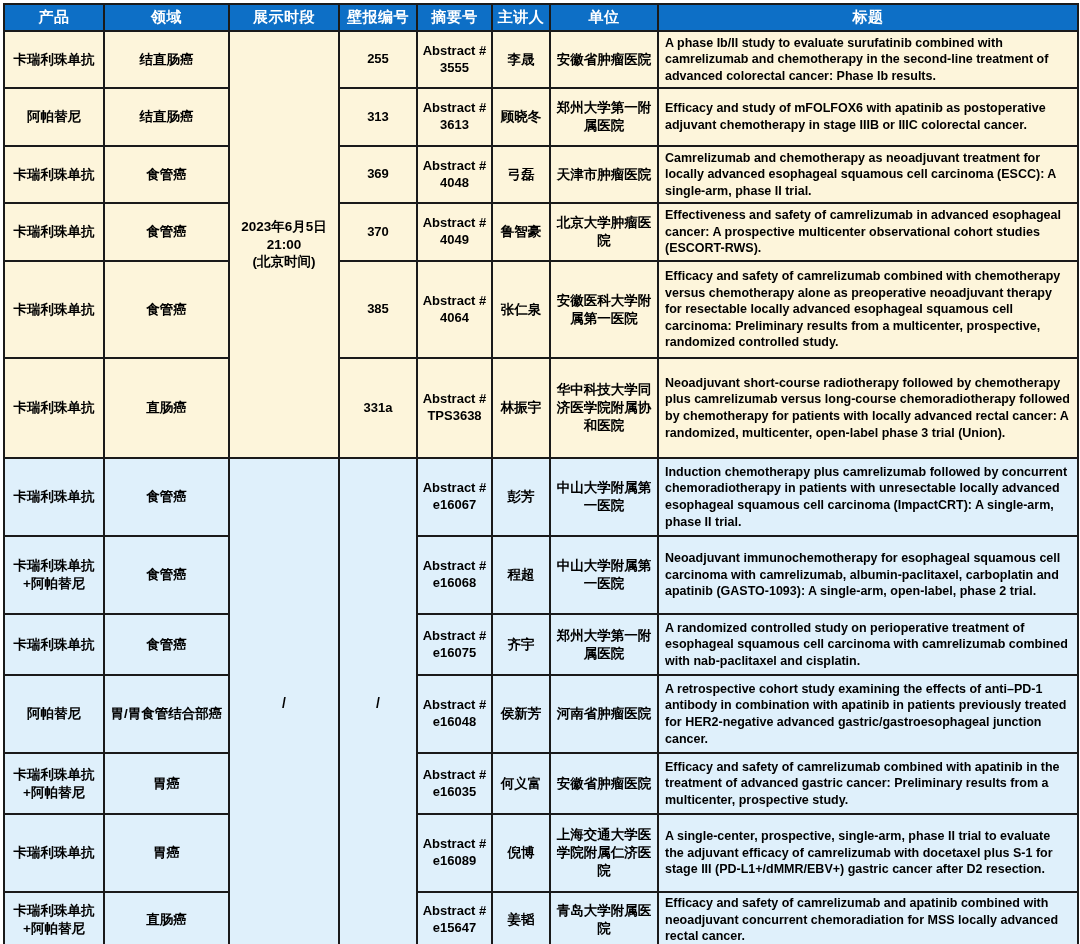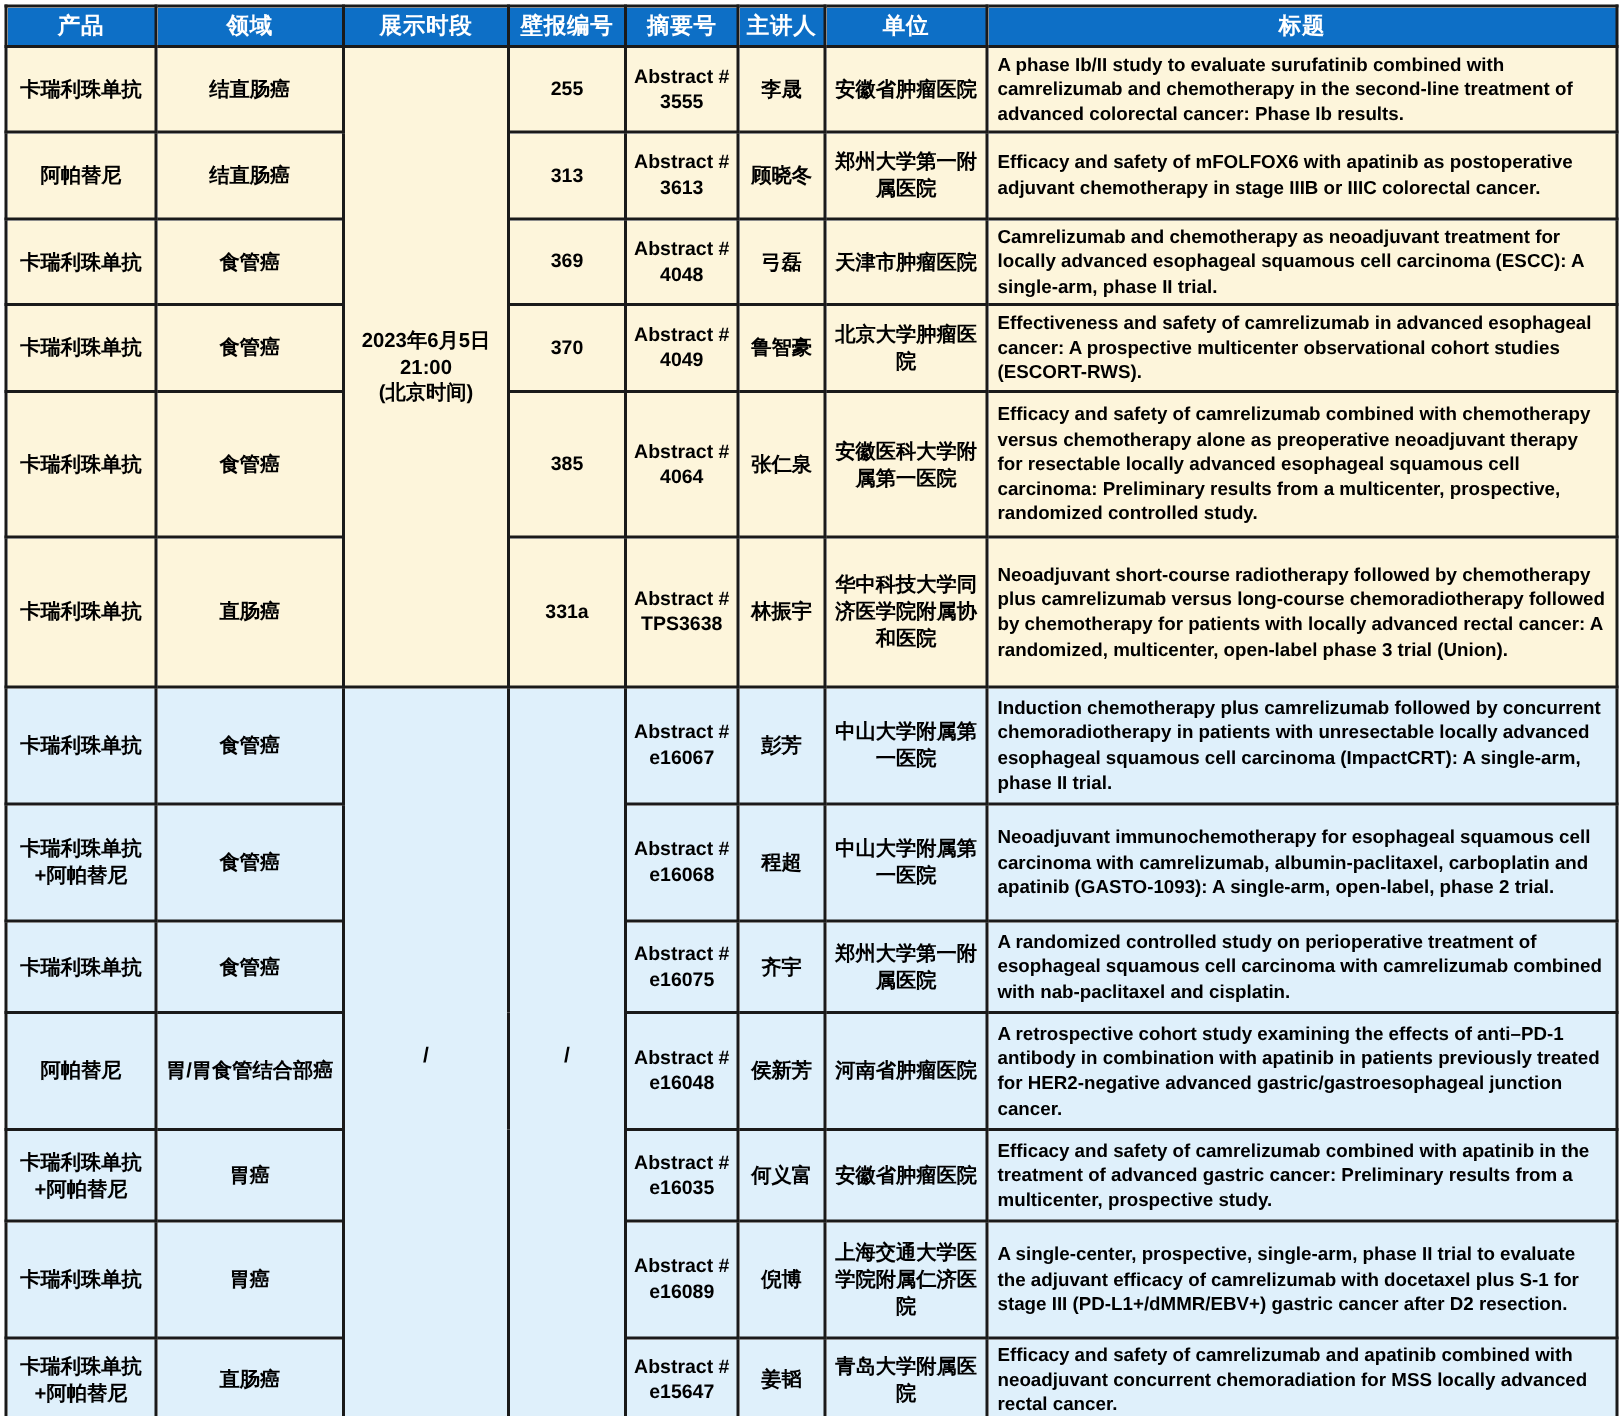--- a/index.html
+++ b/index.html
@@ -77,21 +77,21 @@
       <td class="title">A phase Ib/II study to evaluate surufatinib combined with camrelizumab and chemotherapy in the second-line treatment of advanced colorectal cancer: Phase Ib results.</td>
     </tr>
     <tr class="s1" style="height:58px">
       <td class="cn">阿帕替尼</td>
       <td class="cn">结直肠癌</td>
       <td class="num">313</td>
       <td class="num">Abstract #
 3613</td>
       <td class="cn">顾晓冬</td>
       <td class="cn">郑州大学第一附属医院</td>
-      <td class="title">Efficacy and safety of mFOLFOX6 with apatinib as postoperative adjuvant chemotherapy in stage IIIB or IIIC colorectal cancer.</td>
+      <td class="title">Efficacy and study of mFOLFOX6 with apatinib as postoperative adjuvant chemotherapy in stage IIIB or IIIC colorectal cancer.</td>
     </tr>
     <tr class="s1" style="height:57px">
       <td class="cn">卡瑞利珠单抗</td>
       <td class="cn">食管癌</td>
       <td class="num">369</td>
       <td class="num">Abstract #
 4048</td>
       <td class="cn">弓磊</td>
       <td class="cn">天津市肿瘤医院</td>
       <td class="title">Camrelizumab and chemotherapy as neoadjuvant treatment for locally advanced esophageal squamous cell carcinoma (ESCC): A single-arm, phase II trial.</td>

